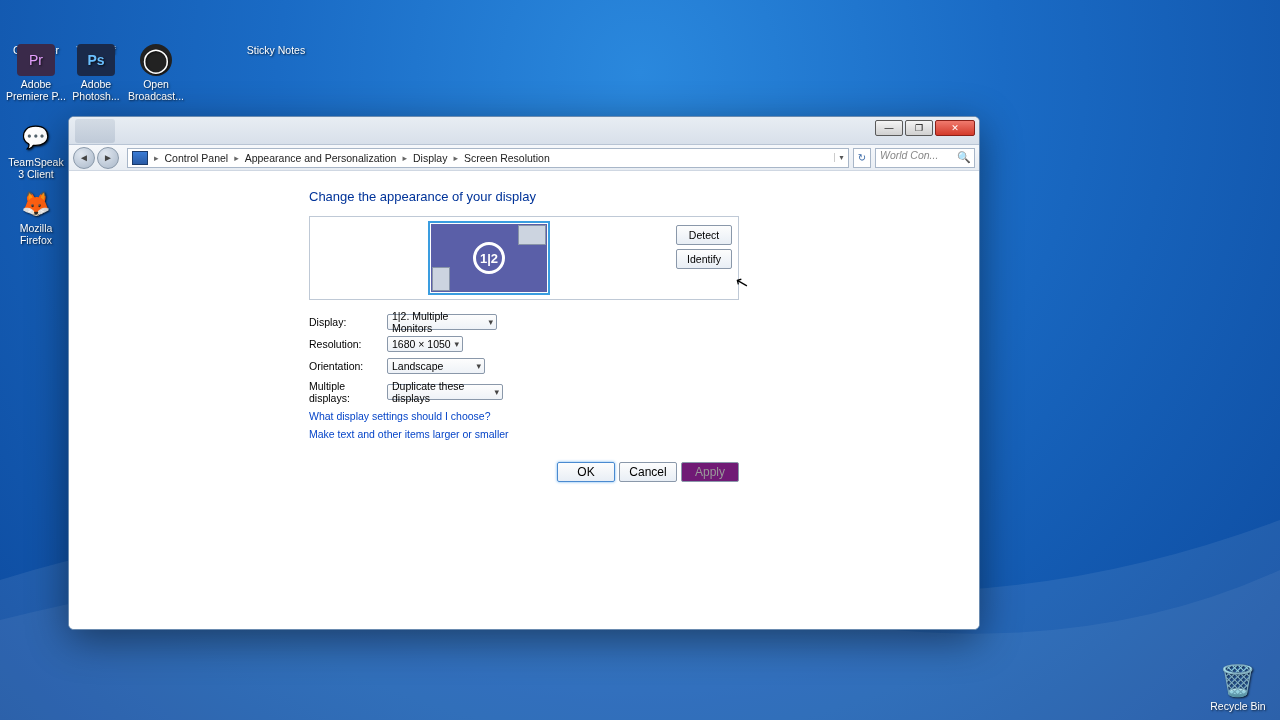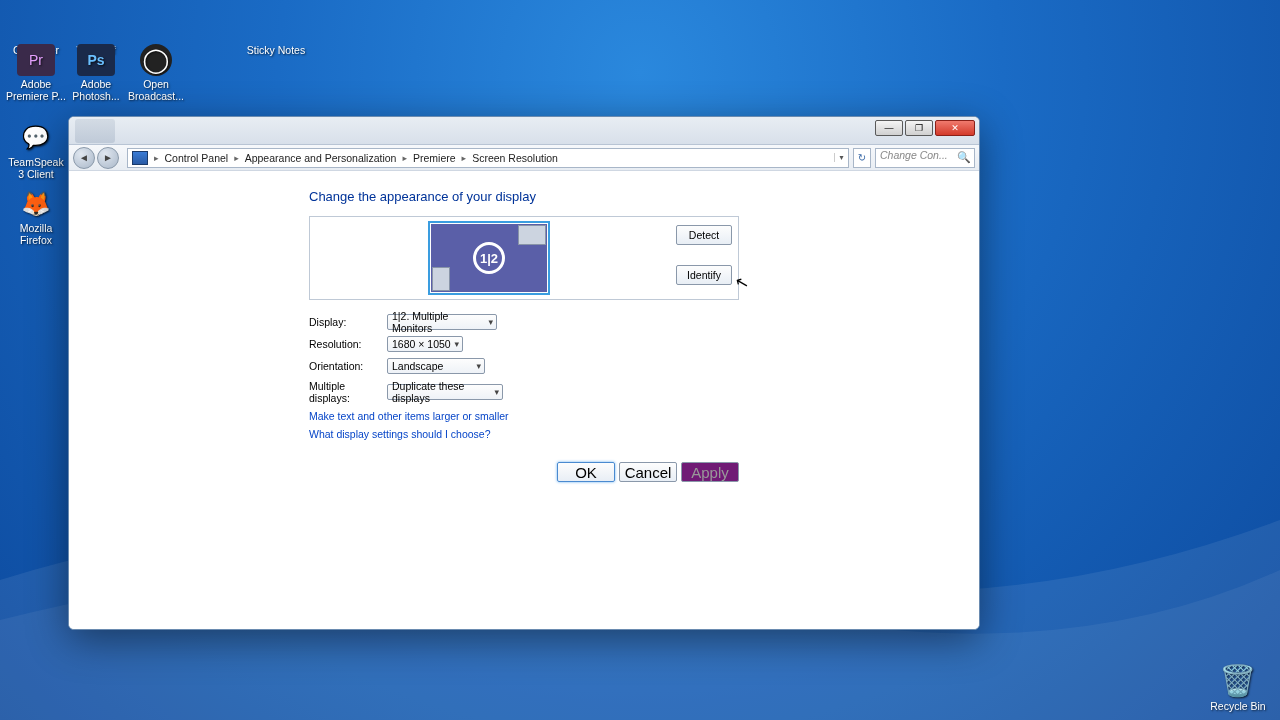--- a/index.html
+++ b/index.html
@@ -34,30 +34,30 @@
 .search .mag { position:absolute; right:3px; top:2px; font-size:11px; color:#3a6aa8; font-style:normal; }
 .content { position:absolute; top:54px; left:0; right:0; bottom:0; background:#fff; overflow:auto; }
 .inner { margin:18px 0 0 240px; width:440px; }
 .heading { color:#003399; font-size:13px; font-weight:400; margin-bottom:12px; }
 .preview-box { width:430px; height:84px; border:1px solid #bfc9d6; position:relative; background:#fff; margin-bottom:14px; }
 .monitor { position:absolute; left:118px; top:4px; width:122px; height:74px; background:#5a5fa8; border:2px solid #3a9de0; box-shadow:0 0 0 1px #fff inset; display:flex; align-items:center; justify-content:center; }
 .mon-num { width:32px; height:32px; border:3px solid #fff; border-radius:50%; display:flex; align-items:center; justify-content:center; color:#fff; font-size:13px; font-weight:bold; }
 .mon-mini { position:absolute; background:#ccd4e0; border:1px solid #8894a8; }
 .mini-tl { left:2px; bottom:2px; width:18px; height:24px; }
 .mini-br { right:2px; top:2px; width:28px; height:20px; }
-.side-btns { position:absolute; right:6px; top:8px; display:flex; flex-direction:column; gap:20px; }
+.side-btns { position:absolute; right:6px; top:8px; display:flex; flex-direction:column; gap:4px; }
 .sbtn { width:56px; height:20px; font-size:10.5px; border:1px solid #8a98aa; background:linear-gradient(#fdfdfd,#e8eef5); border-radius:2px; cursor:pointer; }
 .form-row { display:flex; align-items:center; font-size:10.5px; margin-bottom:6px; }
 .form-row .lbl { width:78px; color:#000; }
 .dd { height:16px; border:1px solid #8a98aa; background:linear-gradient(#fdfdfd,#eef2f7); font-size:10.5px; padding:0 7px 0 4px; position:relative; display:flex; align-items:center; cursor:pointer; border-radius:2px; }
 .dd::after { content:"▾"; position:absolute; right:3px; font-size:9px; color:#444; }
 .maintext { font-size:10.5px; margin:10px 0 0; display:flex; justify-content:space-between; width:430px; }
 .link { color:#0645c8; font-size:10.5px; cursor:pointer; display:block; margin-top:6px; }
 .btn-row { margin:22px 0 0 248px; display:flex; gap:4px; }
-.btn { width:58px; height:20px; font-size:15px; border:1px solid #8a98aa; background:linear-gradient(#fdfdfd,#e8eef5); border-radius:2px; cursor:pointer; }
+.btn { width:58px; height:20px; font-size:12px; border:1px solid #8a98aa; background:linear-gradient(#fdfdfd,#e8eef5); border-radius:2px; cursor:pointer; }
 .btn.ok { box-shadow:0 0 3px #6ab0f0; border-color:#4a8ad0; }
 .btn.disabled { color:#999; background:#701a75; cursor:default; }
 .cursor { position:absolute; left:735px; top:273px; font-size:16px; color:#000; transform:rotate(-15deg); pointer-events:none; }
 </style>
 </head>
 <body>
 
 <div class="desktop">
   <div class="wave">
     <svg viewBox="0 0 1280 260" preserveAspectRatio="none">
@@ -104,29 +104,29 @@
         <div class="navcircle">◄</div>
         <div class="navcircle">►</div>
       </div>
       <div class="addrbar">
         <div class="addr-icon"></div>
         <span class="chev">▸</span>
         <span class="crumb">Control Panel</span>
         <span class="chev">▸</span>
         <span class="crumb">Appearance and Personalization</span>
         <span class="chev">▸</span>
-        <span class="crumb">Premiere</span>
+        <span class="crumb">Display</span>
         <span class="chev">▸</span>
         <span class="crumb">Screen Resolution</span>
         <div style="flex:1"></div>
         <div class="addr-drop">▾</div>
       </div>
       <div class="refresh">↻</div>
       <div class="search">
-        <span>Change Con...</span>
+        <span>World Con...</span>
         <span class="mag">🔍</span>
       </div>
     </div>
 
     <div class="content">
       <div class="inner">
         <div class="heading">Change the appearance of your display</div>
 
         <div class="preview-box">
           <div class="monitor">
@@ -151,22 +151,22 @@
         <div class="form-row">
           <span class="lbl">Orientation:</span>
           <div class="dd" style="width:98px">Landscape</div>
         </div>
         <div class="form-row">
           <span class="lbl">Multiple displays:</span>
           <div class="dd" style="width:116px">Duplicate these displays</div>
         </div>
 
 
+        <span class="link">What display settings should I choose?</span>
         <span class="link">Make text and other items larger or smaller</span>
-        <span class="link">What display settings should I choose?</span>
 
         <div class="btn-row">
           <button class="btn ok">OK</button>
           <button class="btn">Cancel</button>
           <button class="btn disabled">Apply</button>
         </div>
       </div>
     </div>
   </div>
 

